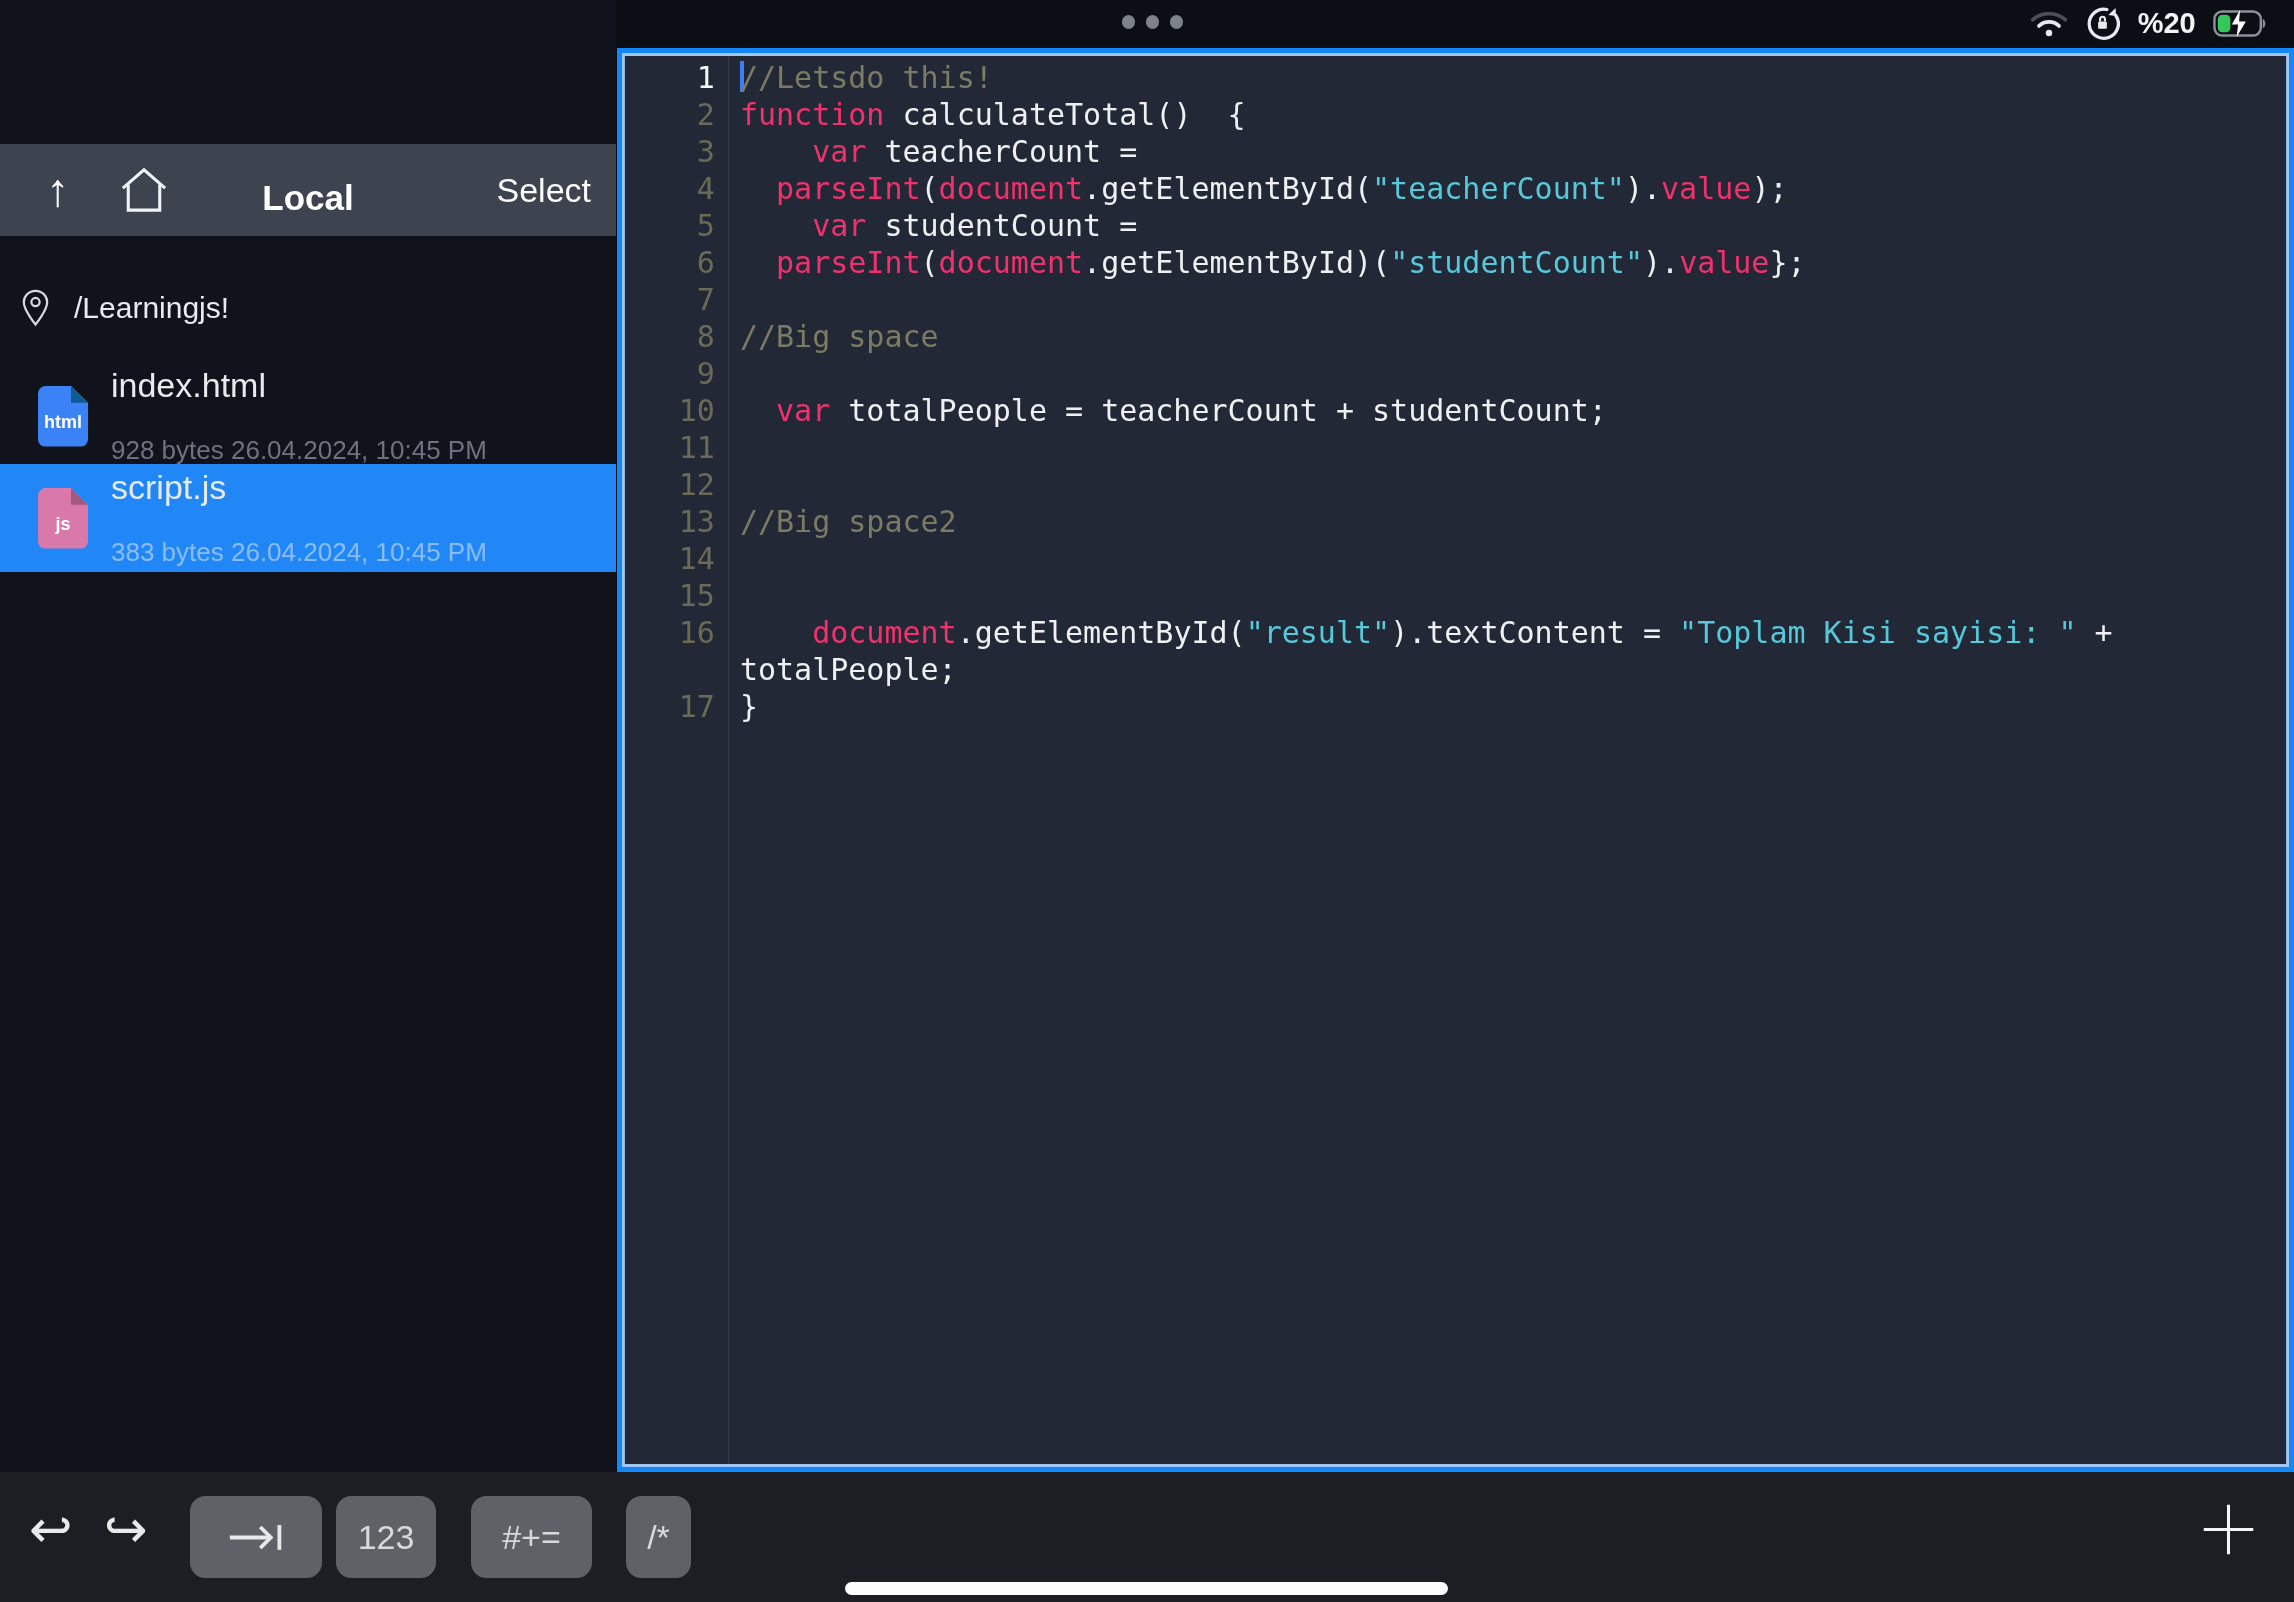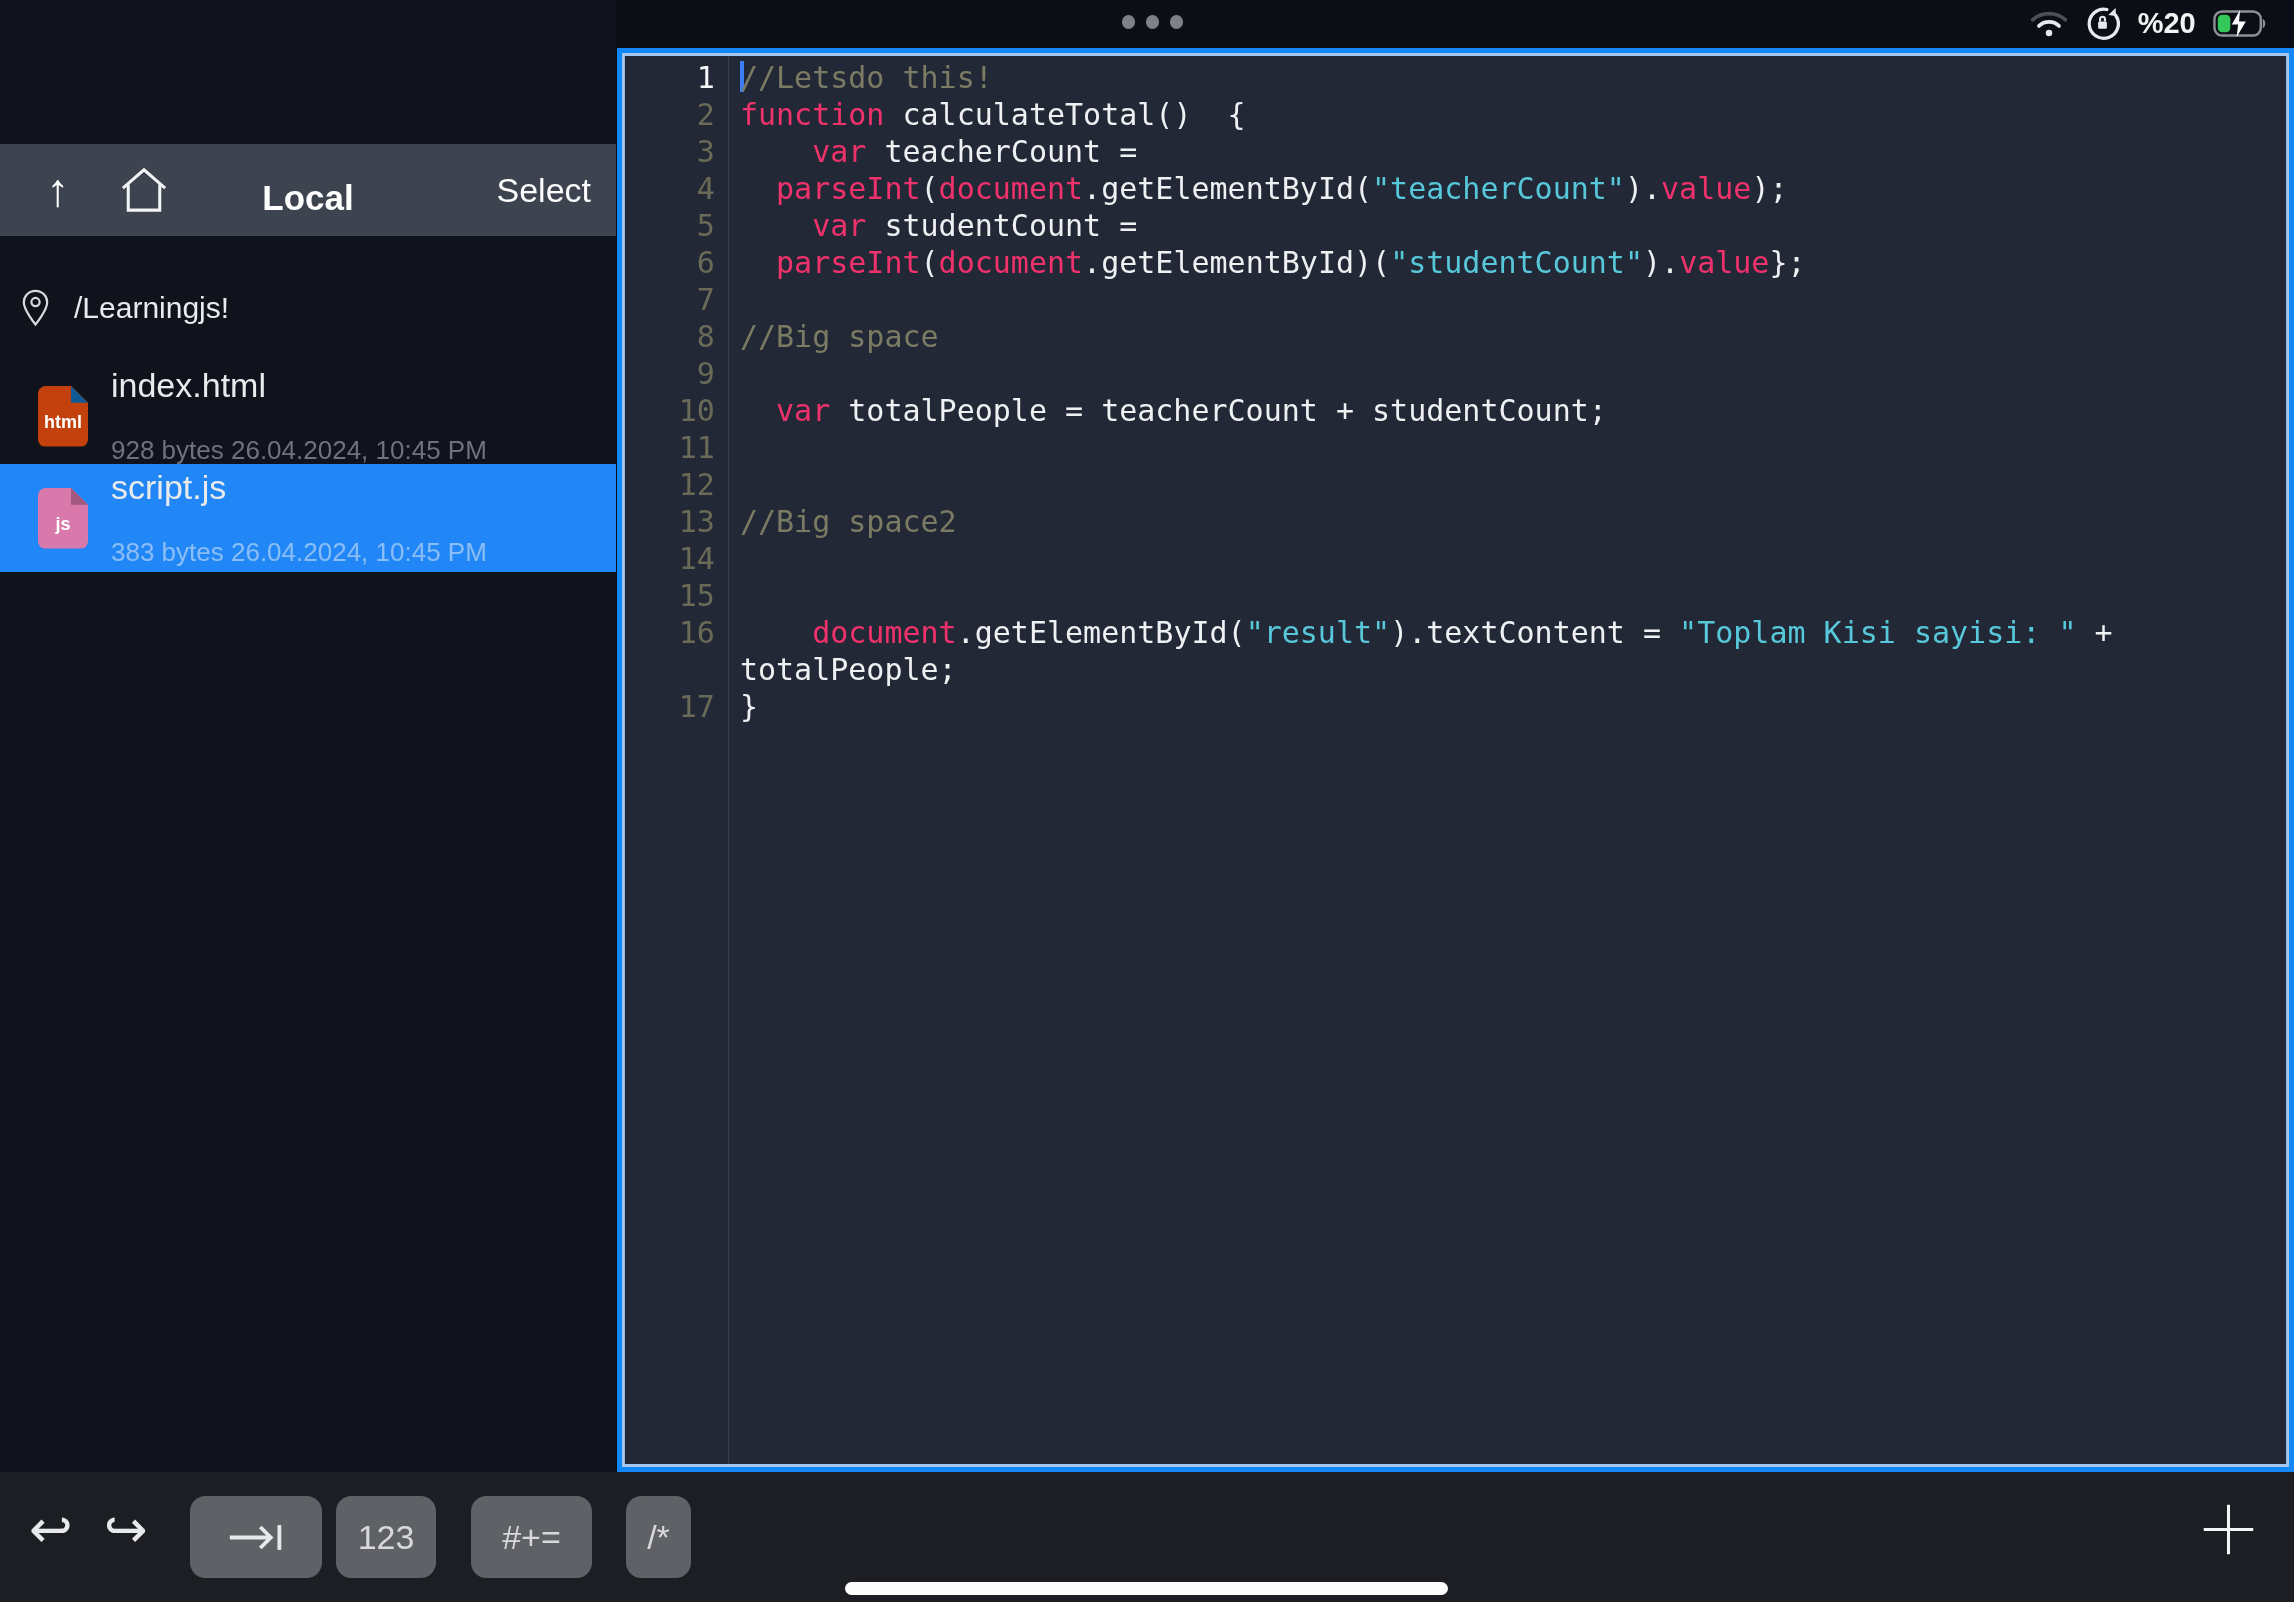--- a/index.html
+++ b/index.html
@@ -159,21 +159,21 @@
       <svg width="33" height="40" viewBox="0 0 24 29" fill="none">
         <path d="M12 2 C7 2 3.5 5.9 3.5 10.4 C3.5 16.2 12 26.5 12 26.5 C12 26.5 20.5 16.2 20.5 10.4 C20.5 5.9 17 2 12 2 Z" stroke="#d8dade" stroke-width="1.6"></path>
         <circle cx="12" cy="10.2" r="3" stroke="#d8dade" stroke-width="1.6"></circle>
       </svg>
     </span>
     <span>/Learningjs!</span>
   </div>
 
   <div class="file-list" id="file-list">
       <div class="file-row">
-    <span class="file-icon" style="background: #c2410c;">
+    <span class="file-icon" style="background: #3b82f6;">
       <span class="fold" style="background: rgb(15, 90, 148);"></span>
       <span class="ext">html</span>
     </span>
     <span class="file-text">
       <span class="file-name">index.html</span>
       <span class="file-meta">928 bytes 26.04.2024, 10:45 PM</span>
     </span>
   </div>
       <div class="file-row selected">
     <span class="file-icon" style="background: rgb(217, 120, 171);">

